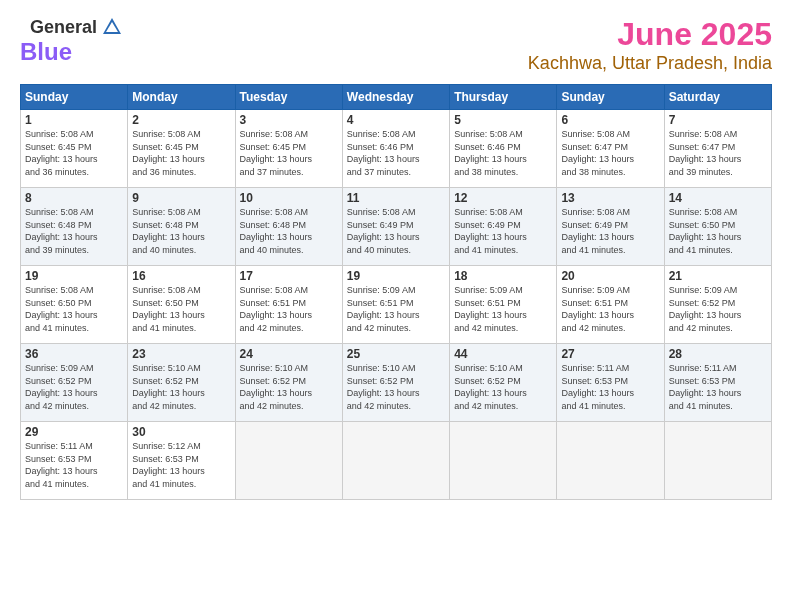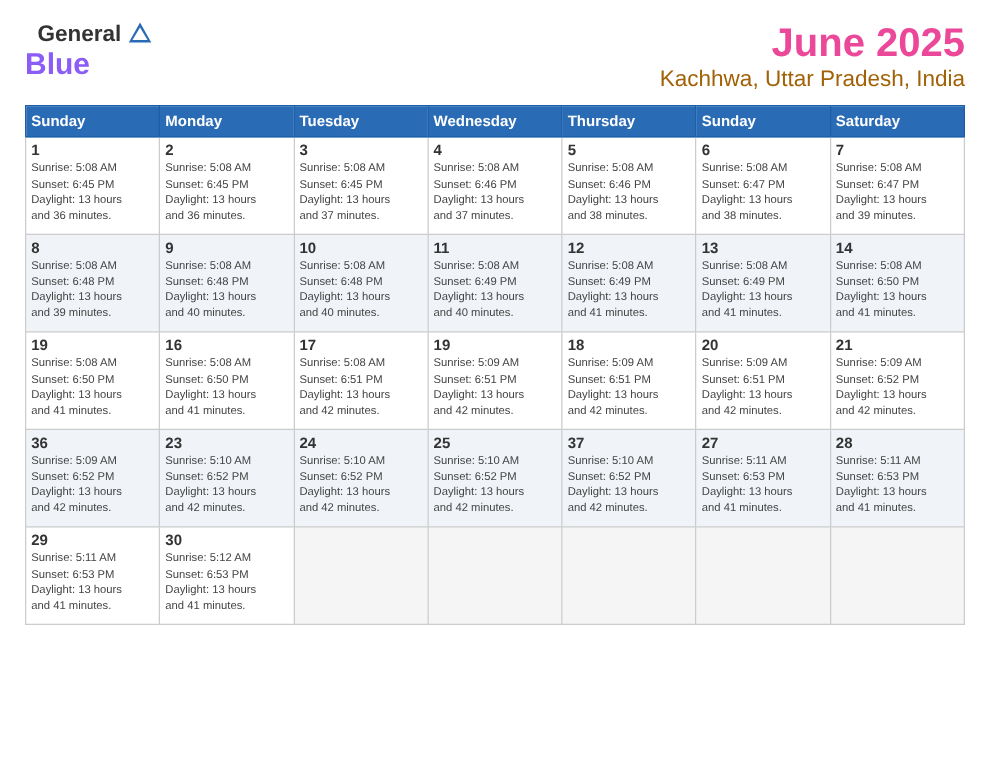--- a/index.html
+++ b/index.html
@@ -237,21 +237,21 @@
           </td>
           <td>
             <span class="day-number">24</span>
             <div class="day-info">Sunrise: 5:10 AM<br>Sunset: 6:52 PM<br>Daylight: 13 hours<br>and 42 minutes.</div>
           </td>
           <td>
             <span class="day-number">25</span>
             <div class="day-info">Sunrise: 5:10 AM<br>Sunset: 6:52 PM<br>Daylight: 13 hours<br>and 42 minutes.</div>
           </td>
           <td>
-            <span class="day-number">37</span>
+            <span class="day-number">44</span>
             <div class="day-info">Sunrise: 5:10 AM<br>Sunset: 6:52 PM<br>Daylight: 13 hours<br>and 42 minutes.</div>
           </td>
           <td>
             <span class="day-number">27</span>
             <div class="day-info">Sunrise: 5:11 AM<br>Sunset: 6:53 PM<br>Daylight: 13 hours<br>and 41 minutes.</div>
           </td>
           <td>
             <span class="day-number">28</span>
             <div class="day-info">Sunrise: 5:11 AM<br>Sunset: 6:53 PM<br>Daylight: 13 hours<br>and 41 minutes.</div>
           </td>

